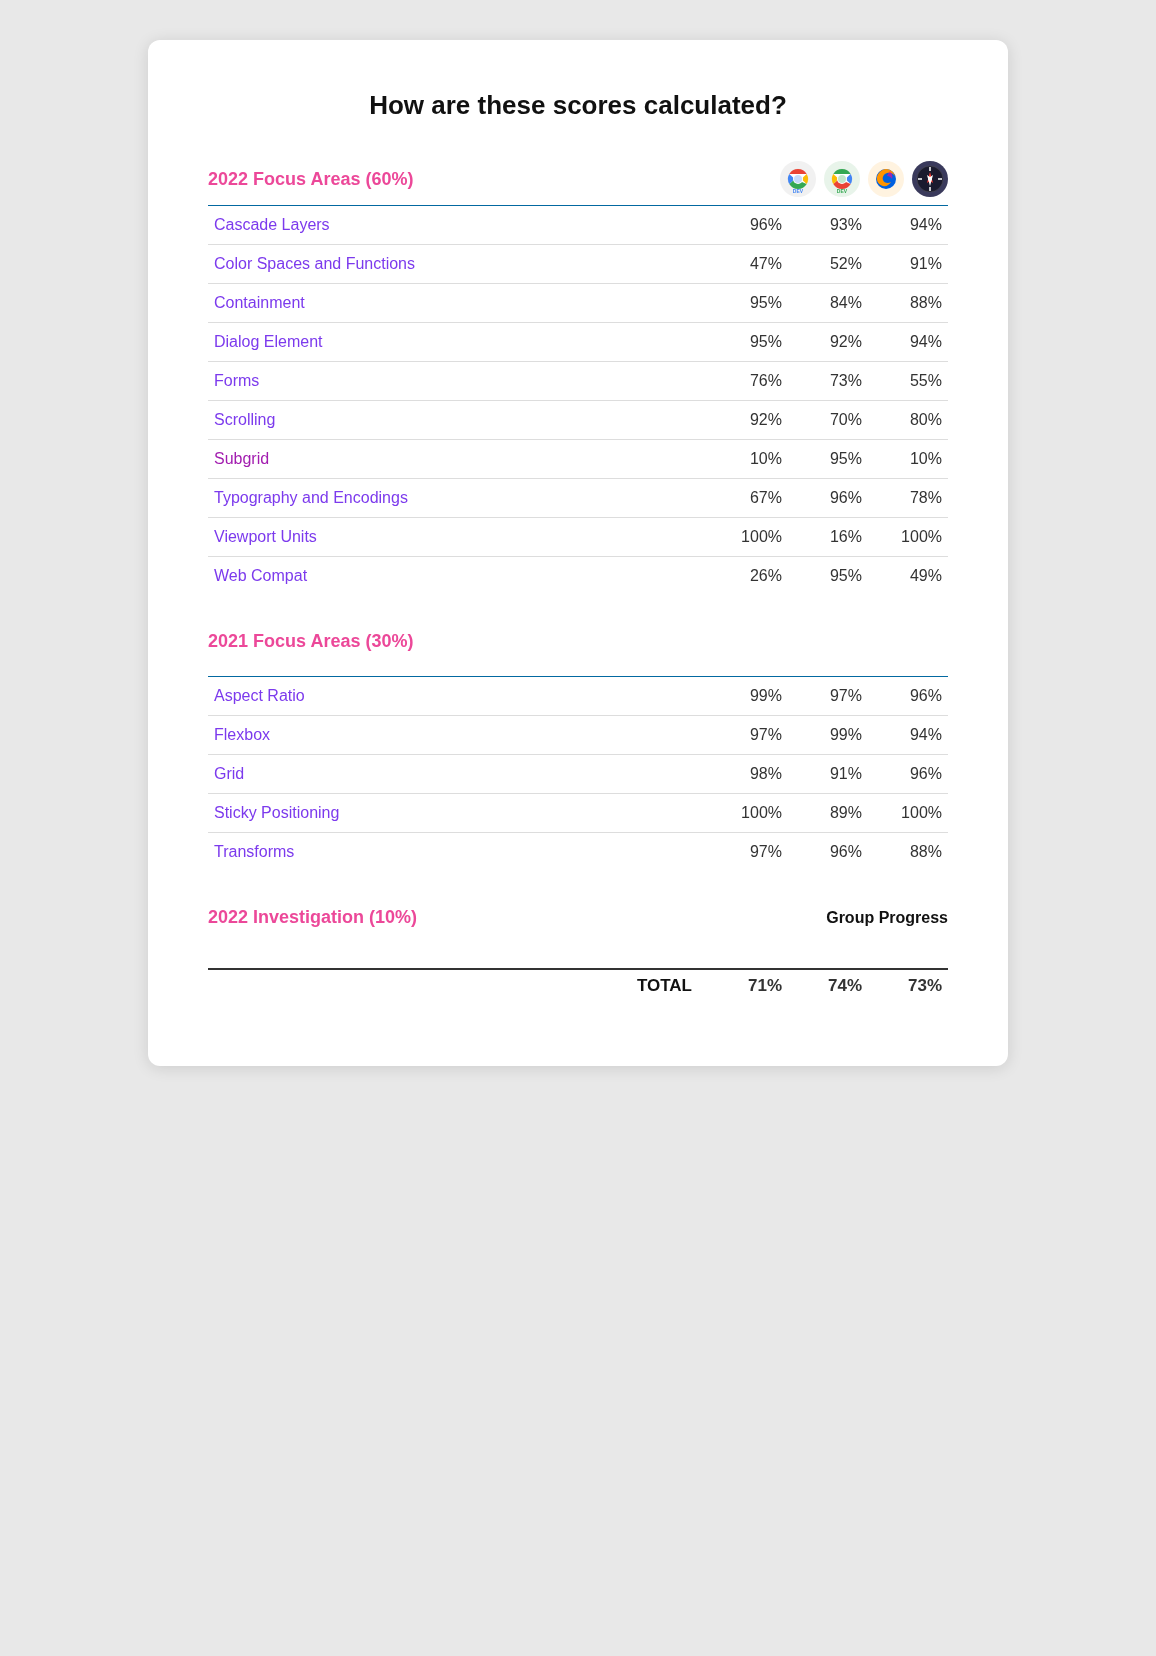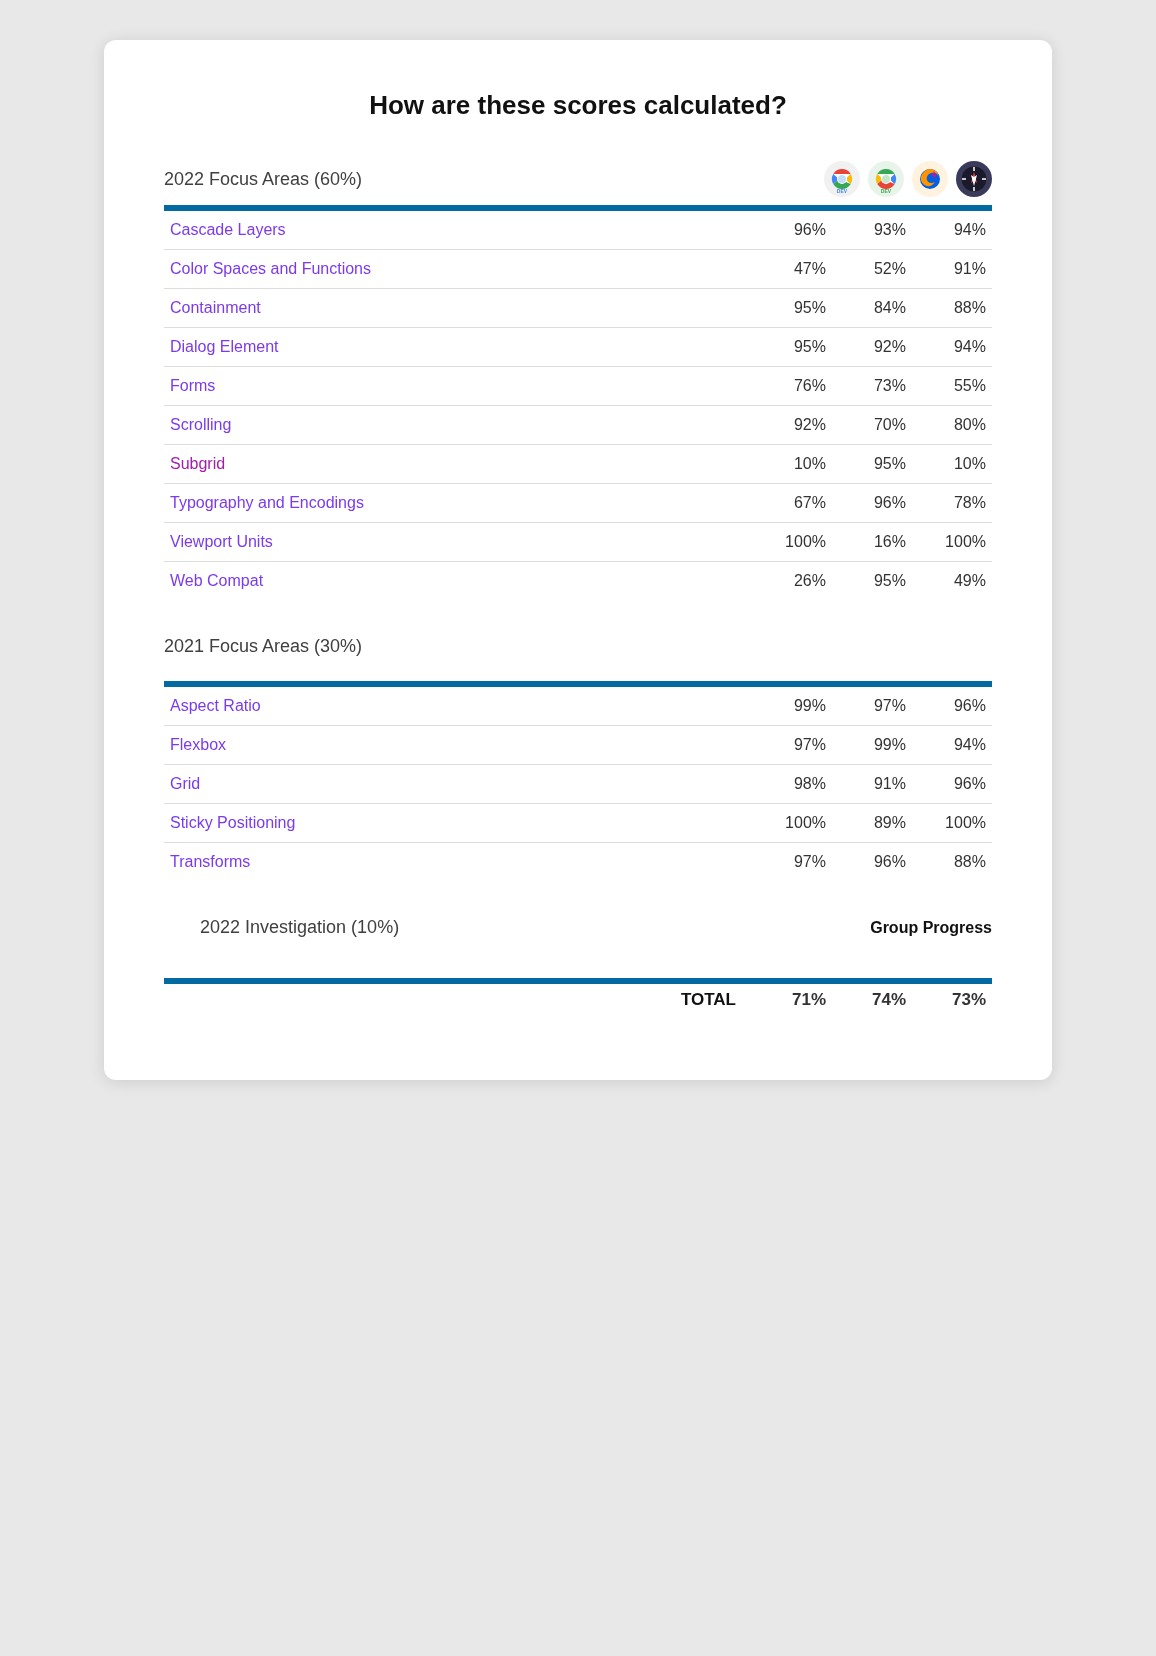--- a/index.html
+++ b/index.html
@@ -15,21 +15,21 @@
       align-items: flex-start;
       min-height: 100vh;
       padding: 40px 20px;
       font-family: -apple-system, BlinkMacSystemFont, 'Segoe UI', Helvetica, Arial, sans-serif;
     }
 
     .card {
       background: #ffffff;
       border-radius: 12px;
       box-shadow: 0 2px 16px rgba(0,0,0,0.12);
-      width: 948px;
+      width: 860px;
       padding: 50px 60px 60px 60px;
     }
 
     .page-title {
       font-size: 26px;
       font-weight: 700;
       text-align: center;
       color: #111;
       margin-bottom: 40px;
     }
@@ -40,41 +40,41 @@
 
     .section-header {
       display: flex;
       align-items: center;
       justify-content: space-between;
       padding-bottom: 8px;
     }
 
     .section-title {
       font-size: 18px;
-      font-weight: 400;
-      color: #404040;
+      font-weight: 700;
+      color: #ec4899;
     }
 
     .browser-icons {
       display: flex;
       gap: 8px;
       align-items: center;
     }
 
     .table {
       width: 100%;
       border-collapse: collapse;
     }
 
     .table tr {
       border-top: 1px solid #ddd;
     }
 
     .table tr:first-child {
-      border-top: 6px solid #0369a1;
+      border-top: 1px solid #0369a1;
     }
 
     .table td {
       padding: 10px 6px;
       font-size: 16px;
       color: #333;
     }
 
     .table td.link-cell {
       color: #6B21A8;
@@ -91,21 +91,20 @@
       display: flex;
       align-items: center;
       padding-bottom: 24px;
     }
 
     .investigation-header {
       display: flex;
       align-items: center;
       justify-content: space-between;
       padding-bottom: 4px;
-      margin-left: 36px;
     }
 
     .group-progress-label {
       font-size: 16px;
       font-weight: 700;
       color: #111;
     }
 
     .total-row td {
       font-weight: 700;

